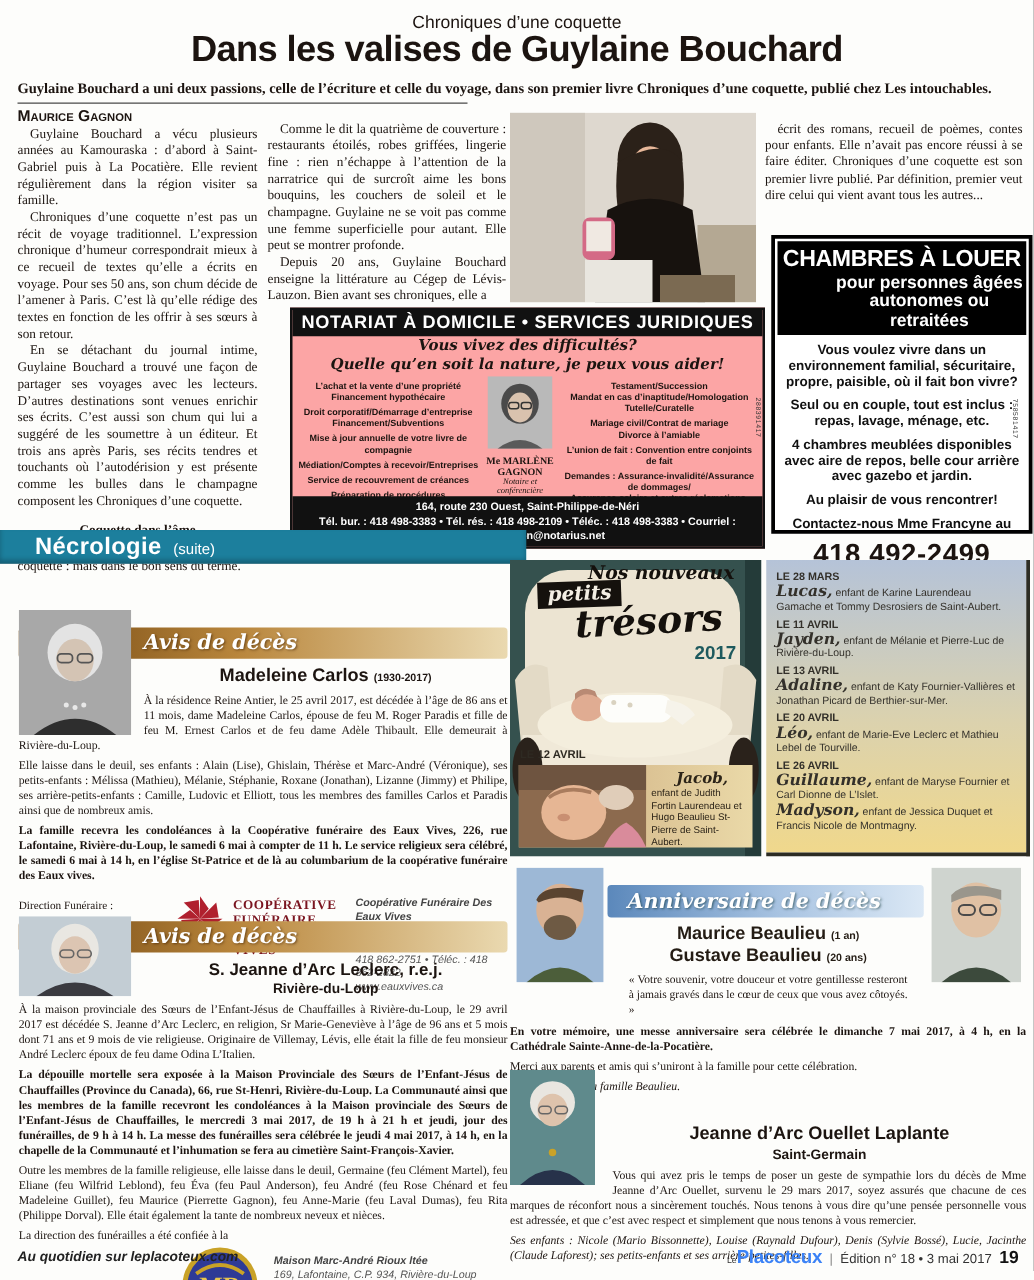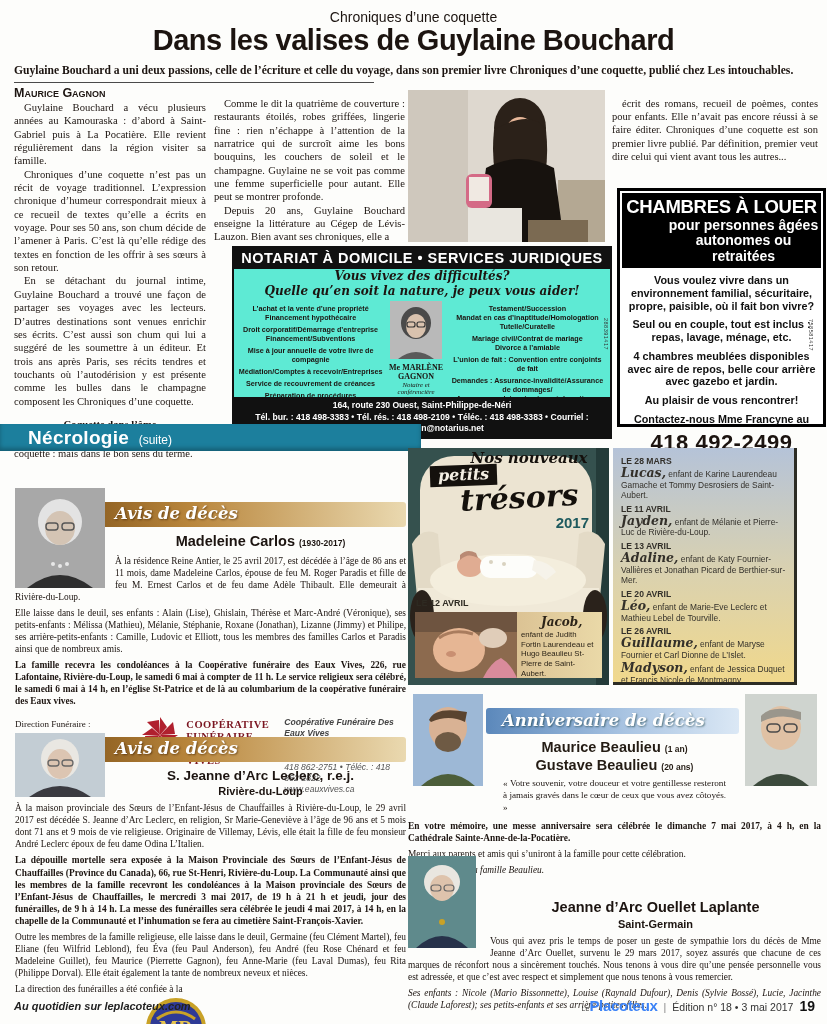--- a/index.html
+++ b/index.html
@@ -19,21 +19,21 @@
   .col p{margin:0;text-indent:10px;}
   .col1{left:14px;top:101px;width:192px;}
   .col2{left:214px;top:97px;width:191px;}
   .col3{left:612px;top:97px;width:206px;font-size:10.5px;}
   .subhead{text-align:center;font-weight:bold;margin-top:10px;}
   .col1 p.last{margin-top:2px;}
   
   .photo-guylaine{position:absolute;left:408px;top:90px;width:197px;height:152px;overflow:hidden;}
   
   .notariat{position:absolute;left:232px;top:246px;width:376px;height:189px;border:2px solid #111;
-            background:#5eead4;font-family:"Liberation Sans",sans-serif;}
+            background:#fca5a5;font-family:"Liberation Sans",sans-serif;}
   .not-head{background:#111;color:#fff;text-align:center;font-weight:bold;font-size:14.5px;
             letter-spacing:.5px;padding:2px 0 3px;}
   .not-tag{font-family:"DejaVu Serif",serif;font-style:italic;font-weight:bold;text-align:center;
            font-size:12px;line-height:1.25;}
   .not-cols{display:flex;align-items:flex-start;padding:2px 4px 0;}
   .not-left{width:146px;} .not-right{width:158px;}
   .svc{font-weight:bold;font-size:7.2px;line-height:1.25;text-align:center;margin:3px 0;white-space:pre-line;}
   .not-center{width:60px;text-align:center;margin:0 3px;}
   .not-photo{width:52px;height:58px;display:inline-block;}
   .not-name{font-family:"Liberation Serif",serif;font-size:8px;font-weight:bold;line-height:1.15;}
@@ -68,21 +68,21 @@
   .tr-year{position:absolute;top:66px;right:20px;font-family:"Liberation Sans",sans-serif;
            font-weight:bold;font-size:15px;color:#1e5a5e;}
   .tr-date{position:absolute;top:150px;left:8px;font-family:"Liberation Sans",sans-serif;
            font-weight:bold;font-size:9px;color:#2e2a22;}
   .tr-inset{position:absolute;left:7px;right:7px;bottom:7px;height:66px;display:flex;
             background:linear-gradient(90deg,#caa87c,#ead9a8);}
   .tr-inset-photo{width:102px;height:66px;flex:none;}
   .tr-caption{padding:3px 4px;font-family:"Liberation Sans",sans-serif;font-size:7.8px;line-height:1.25;color:#2c2418;}
   .tr-caption .nm{font-family:"DejaVu Serif",cursive;font-style:italic;font-weight:bold;font-size:12px;margin-left:20px;}
   
-  .births{position:absolute;left:613px;top:448px;width:184px;height:237px;box-sizing:border-box;
+  .births{position:absolute;left:613px;top:448px;width:211px;height:237px;box-sizing:border-box;
           background:linear-gradient(#b5c3d8,#dbd2ae 55%,#f0d88c);padding:5px 8px;
           border-right:3px solid #2c2c24;border-bottom:3px solid #2c2c24;
           font-family:"Liberation Sans",sans-serif;color:#33302a;}
   .b-date{font-weight:bold;font-size:8.6px;margin-top:3px;}
   .b-line{font-size:8.4px;line-height:1.18;}
   .b-name{font-family:"DejaVu Serif",cursive;font-style:italic;font-weight:bold;font-size:12.5px;}
   
   .sec{position:absolute;font-size:9.4px;line-height:1.28;text-align:justify;}
   .sec p{margin:4px 0 0;}
   .gold-banner{height:25px;border-radius:3px;margin-top:14px;
@@ -375,20 +375,25 @@
     <p style="text-align:left">La direction des funérailles a été confiée à la</p>
     <div class="rioux">
       <svg class="rioux-logo" viewBox="0 0 62 62">
         <circle cx="31" cy="31" r="30" fill="#c9a227"></circle>
         <circle cx="31" cy="31" r="26" fill="#2e3a96"></circle>
         <path d="M12 40 q19 14 38 0" stroke="#c9a227" stroke-width="3" fill="none"></path>
         <path d="M12 22 q19 -14 38 0" stroke="#c9a227" stroke-width="3" fill="none"></path>
         <text x="31" y="38" text-anchor="middle" font-family="Liberation Serif, serif" font-size="20" font-weight="bold" fill="#e7c54c">MR</text>
         <circle cx="31" cy="52" r="2.5" fill="#c9a227"></circle>
       </svg>
+      <div class="rioux-addr">
+        <div class="fh">Maison Marc-André Rioux ltée</div>
+        <div>169, Lafontaine, C.P. 934, Rivière-du-Loup</div>
+
+      </div>
     </div>
   </div>
 
   <div class="sec anniv">
     <div class="side-photo" style="left:5px;width:70px;height:92px;">
       <svg width="70" height="92" viewBox="0 0 70 92">
         <rect width="70" height="92" fill="#9db8d6"></rect>
         <ellipse cx="35" cy="34" rx="19" ry="21" fill="#d9b294"></ellipse>
         <path d="M16 26 q6 -14 38 -8 l-2 10 q-16 -8 -34 0 z" fill="#5a4430"></path>
         <ellipse cx="35" cy="48" rx="13" ry="10" fill="#6e5a44"></ellipse>

